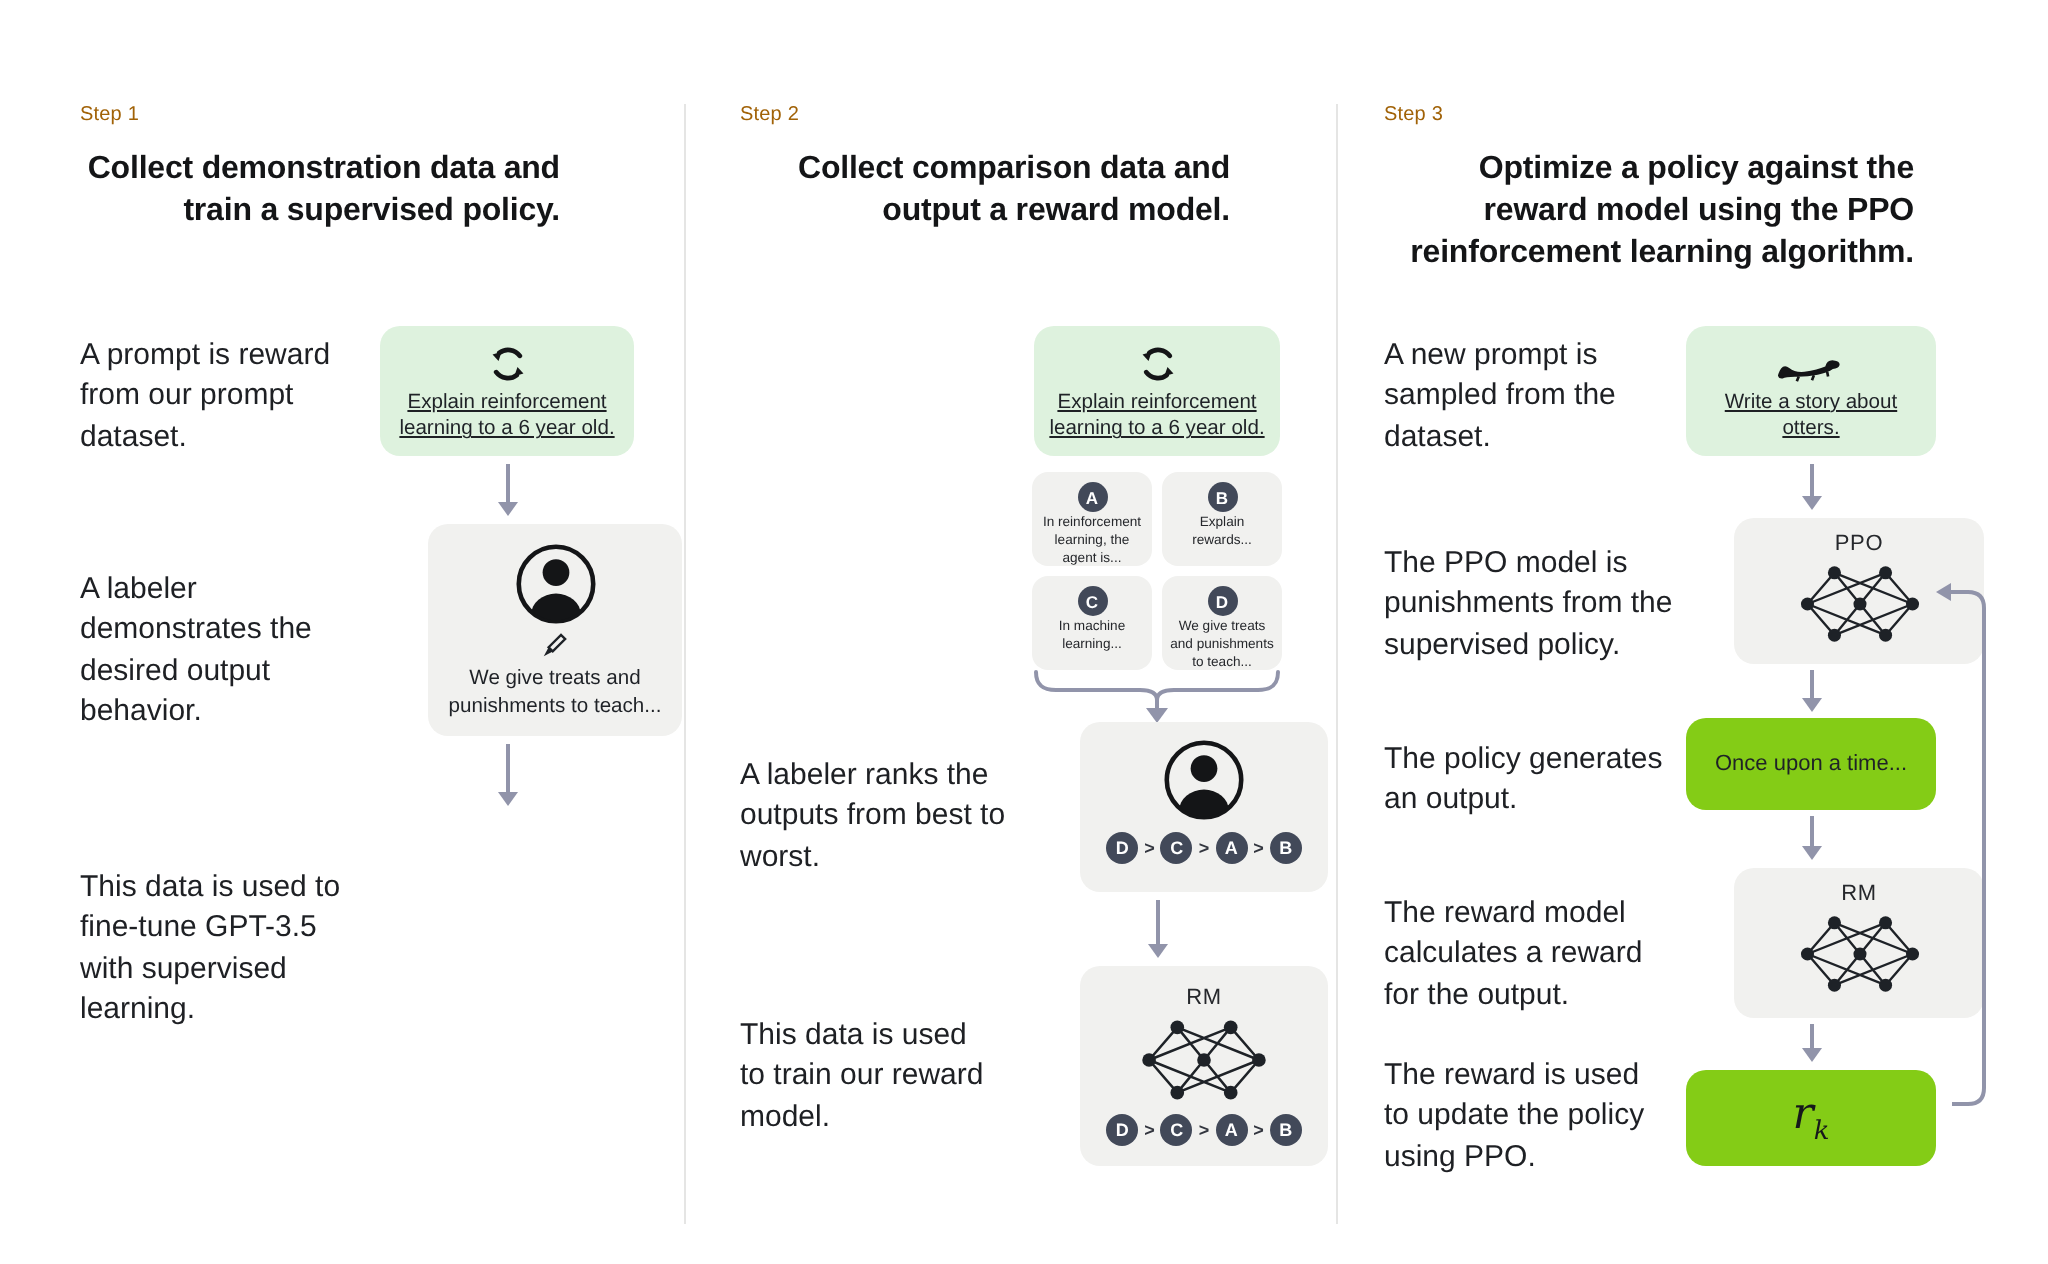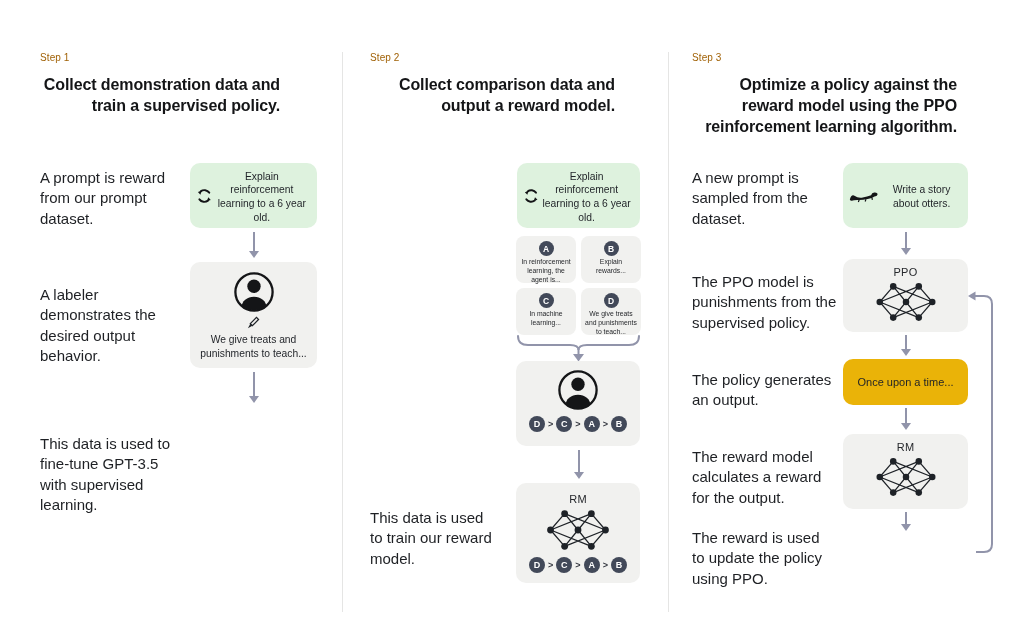--- a/index.html
+++ b/index.html
@@ -2,39 +2,39 @@
 <html><head>
 <meta charset="utf-8">
 <style>
   html,body{margin:0;padding:0;background:#ffffff;}
   .canvas{position:relative;width:1024px;height:632px;background:#ffffff;overflow:hidden;
           font-family:"Liberation Sans","DejaVu Sans",sans-serif;color:#1e2024;}
   .divider{position:absolute;top:52px;height:560px;width:1px;background:#e5e5e4;}
   .steplabel{position:absolute;font-size:10px;color:#a16207;letter-spacing:.1px;}
   .title{position:absolute;margin:0;font-size:16px;font-weight:700;line-height:1.32;color:#141517;letter-spacing:-.1px;text-align:right;}
   .cap{position:absolute;margin:0;font-size:15px;line-height:1.35;color:#1e2024;}
-  .gbox{position:absolute;background:#def2de;border-radius:10px;display:flex;flex-direction:row;
-        align-items:center;justify-content:center;padding:6px 6px;box-sizing:border-box;}
+  .gbox{position:absolute;background:#def2de;border-radius:10px;display:flex;flex-direction:column;
+        align-items:center;justify-content:flex-end;padding:6px 6px;box-sizing:border-box;text-decoration:underline;}
   .box{position:absolute;background:#f1f1ef;border-radius:10px;display:flex;flex-direction:column;
-       align-items:center;box-sizing:border-box;}
+       align-items:center;box-sizing:border-box;margin-left:24px;}
   .boxtext{font-size:10.3px;line-height:1.32;text-align:center;color:#1f2227;margin-top:3px;}
   .boxtitle{font-size:11px;color:#26282c;letter-spacing:.3px;margin:8px 0 2px 0;}
   .arrow{position:absolute;width:13px;display:flex;flex-direction:column;align-items:center;}
   .arrow .stem{width:2px;background:#9194aa;flex:1;}
   .arrow .head{width:0;height:0;border-left:5.5px solid transparent;border-right:5.5px solid transparent;
                border-top:7px solid #9194aa;}
   .badge{width:16px;height:16px;border-radius:50%;background:#424959;color:#ffffff;font-size:9px;
          font-weight:700;display:flex;align-items:center;justify-content:center;flex:none;}
   .badgerow{display:flex;align-items:center;gap:3px;}
   .sep{font-size:9px;font-weight:700;color:#33363f;}
   .mini{position:absolute;width:60px;height:47px;background:#f1f1ef;border-radius:8px;display:flex;
         flex-direction:column;align-items:center;padding-top:5px;box-sizing:border-box;}
   .mini .badge{width:15px;height:15px;font-size:8.5px;margin-bottom:2px;}
   .mini .mtext{font-size:6.8px;line-height:1.3;text-align:center;color:#26282c;padding:0 3px;}
-  .outbox{position:absolute;background:#eab308;border-radius:10px;display:flex;align-items:center;
+  .outbox{position:absolute;background:#84cc16;border-radius:10px;display:flex;align-items:center;
           justify-content:center;font-size:11px;color:#1f2227;box-sizing:border-box;}
   .rk{font-family:"DejaVu Serif","Liberation Serif",serif;font-style:italic;font-size:22px;color:#16181b;}
   .rk sub{font-size:13px;}
   svg.icon{display:block;}
   .loop{position:absolute;}
 </style>
 </head>
 <body>
 
 <div class="canvas">
@@ -151,20 +151,21 @@
     <span class="badge">D</span>
     <span class="mtext">We give treats and punishments to teach...</span>
   </div>
 
   <svg class="loop" style="left:516px;top:335px" width="125" height="27">
     <path d="M2 1 C2 8 6 10 12 10 L54 10 C60 10 62.5 12 62.5 15 C62.5 12 65 10 71 10 L113 10 C119 10 123 8 123 1" fill="none" stroke="#9194aa" stroke-width="2" stroke-linecap="round"></path>
     <path d="M62.5 14 L62.5 19" stroke="#9194aa" stroke-width="2"></path>
     <polygon points="57,19 68,19 62.5,26.5" fill="#9194aa"></polygon>
   </svg>
 
+  <p class="cap" style="left:370px;top:378px;width:142px">A labeler ranks the outputs from best to worst.</p>
   <div class="box" style="left:516px;top:361px;width:124px;height:85px;padding-top:8px">
     <svg class="icon" width="42" height="42">
         <use href="#sym-person"></use>
       </svg>
     <div class="badgerow" style="margin-top:5px">
       <span class="badge">D</span>
       <span class="sep">&gt;</span>
       <span class="badge">C</span>
       <span class="sep">&gt;</span>
       <span class="badge">A</span>
@@ -239,19 +240,22 @@
         <use href="#sym-network"></use>
       </svg>
   </div>
 
   <div class="arrow" style="left:899px;top:512px;height:19px">
       <i class="stem"></i>
       <i class="head"></i>
     </div>
 
   <p class="cap" style="left:692px;top:528px;width:142px">The reward is used to update the policy using PPO.</p>
+  <div class="outbox" style="left:843px;top:535px;width:125px;height:48px">
+    <span class="rk"><span>r</span><sub>k</sub></span>
+  </div>
 
   <svg class="loop" style="left:966px;top:290px" width="34" height="268">
     <path d="M10 262 L18 262 Q26 262 26 254 L26 14 Q26 6 18 6 L9 6" fill="none" stroke="#9194aa" stroke-width="2" stroke-linejoin="round"></path>
     <polygon points="9.5,1.5 9.5,10.5 2,6" fill="#9194aa"></polygon>
   </svg>
 
 </div>
 
 </body></html>

